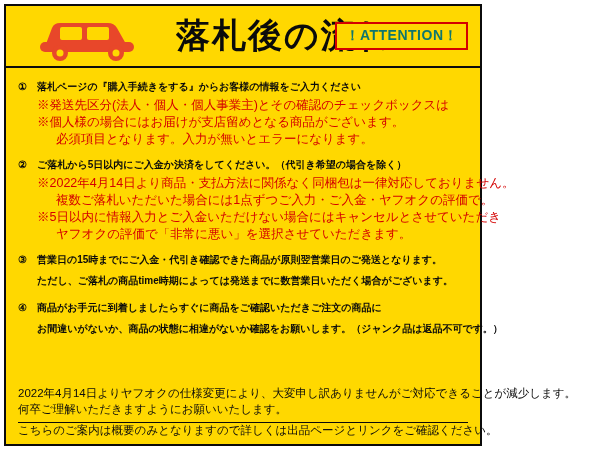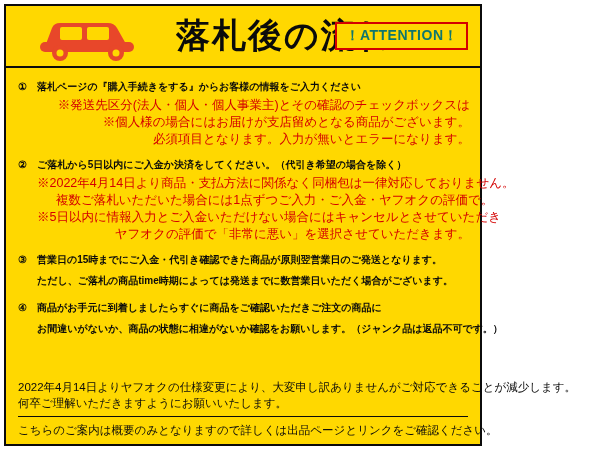--- a/index.html
+++ b/index.html
@@ -90,21 +90,20 @@
   }
   .num {
     display: inline-block;
     width: 19px;
   }
   .sub {
     font-size: 12.5px;
     color: #d40000;
     line-height: 17px;
     padding-left: 19px;
-    text-align: right;
   }
   .sub.indent {
     padding-left: 38px;
   }
   .main-line.cont {
     padding-left: 19px;
   }
   
   .footer {
     position: absolute;
@@ -119,21 +118,20 @@
     color: #0b0b0b;
     line-height: 16px;
     white-space: nowrap;
   }
   .footer-note {
     text-align: center;
     font-size: 11.5px;
     color: #0b0b0b;
     border-top: 1px solid #0b0b0b;
     margin-top: 5px;
-    padding-top: 6px;
     padding-bottom: 2px;
     white-space: nowrap;
   }
 </style>
 </head>
 <body>
 
 <div class="page">
   <div class="board">
 

